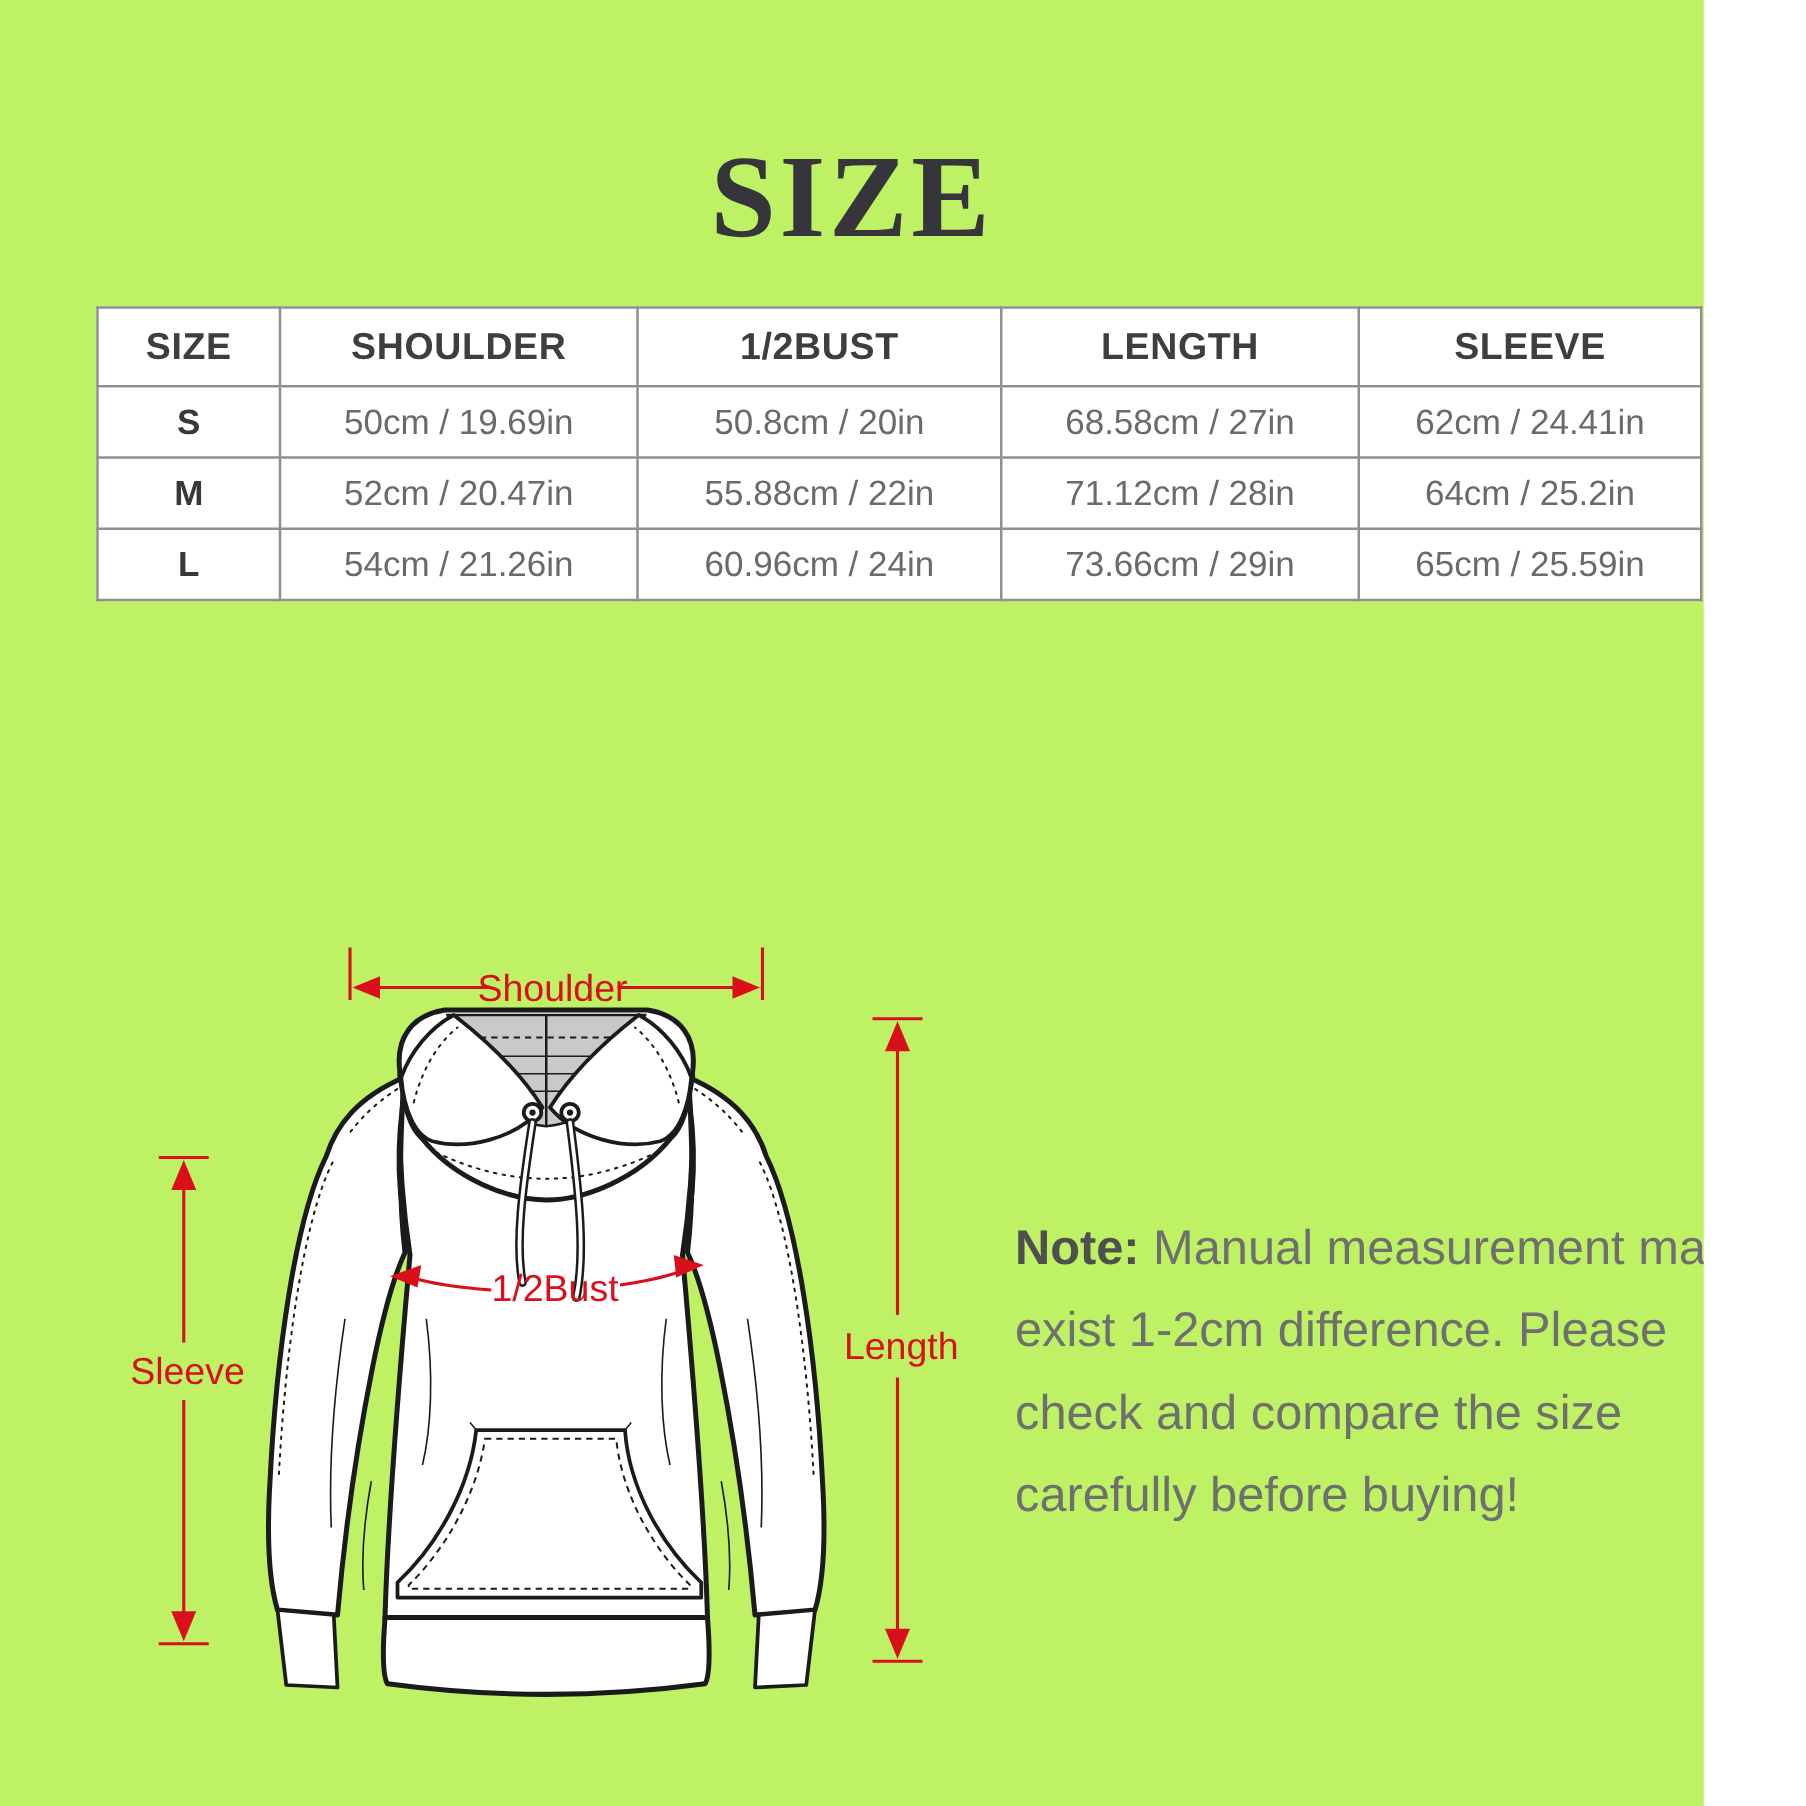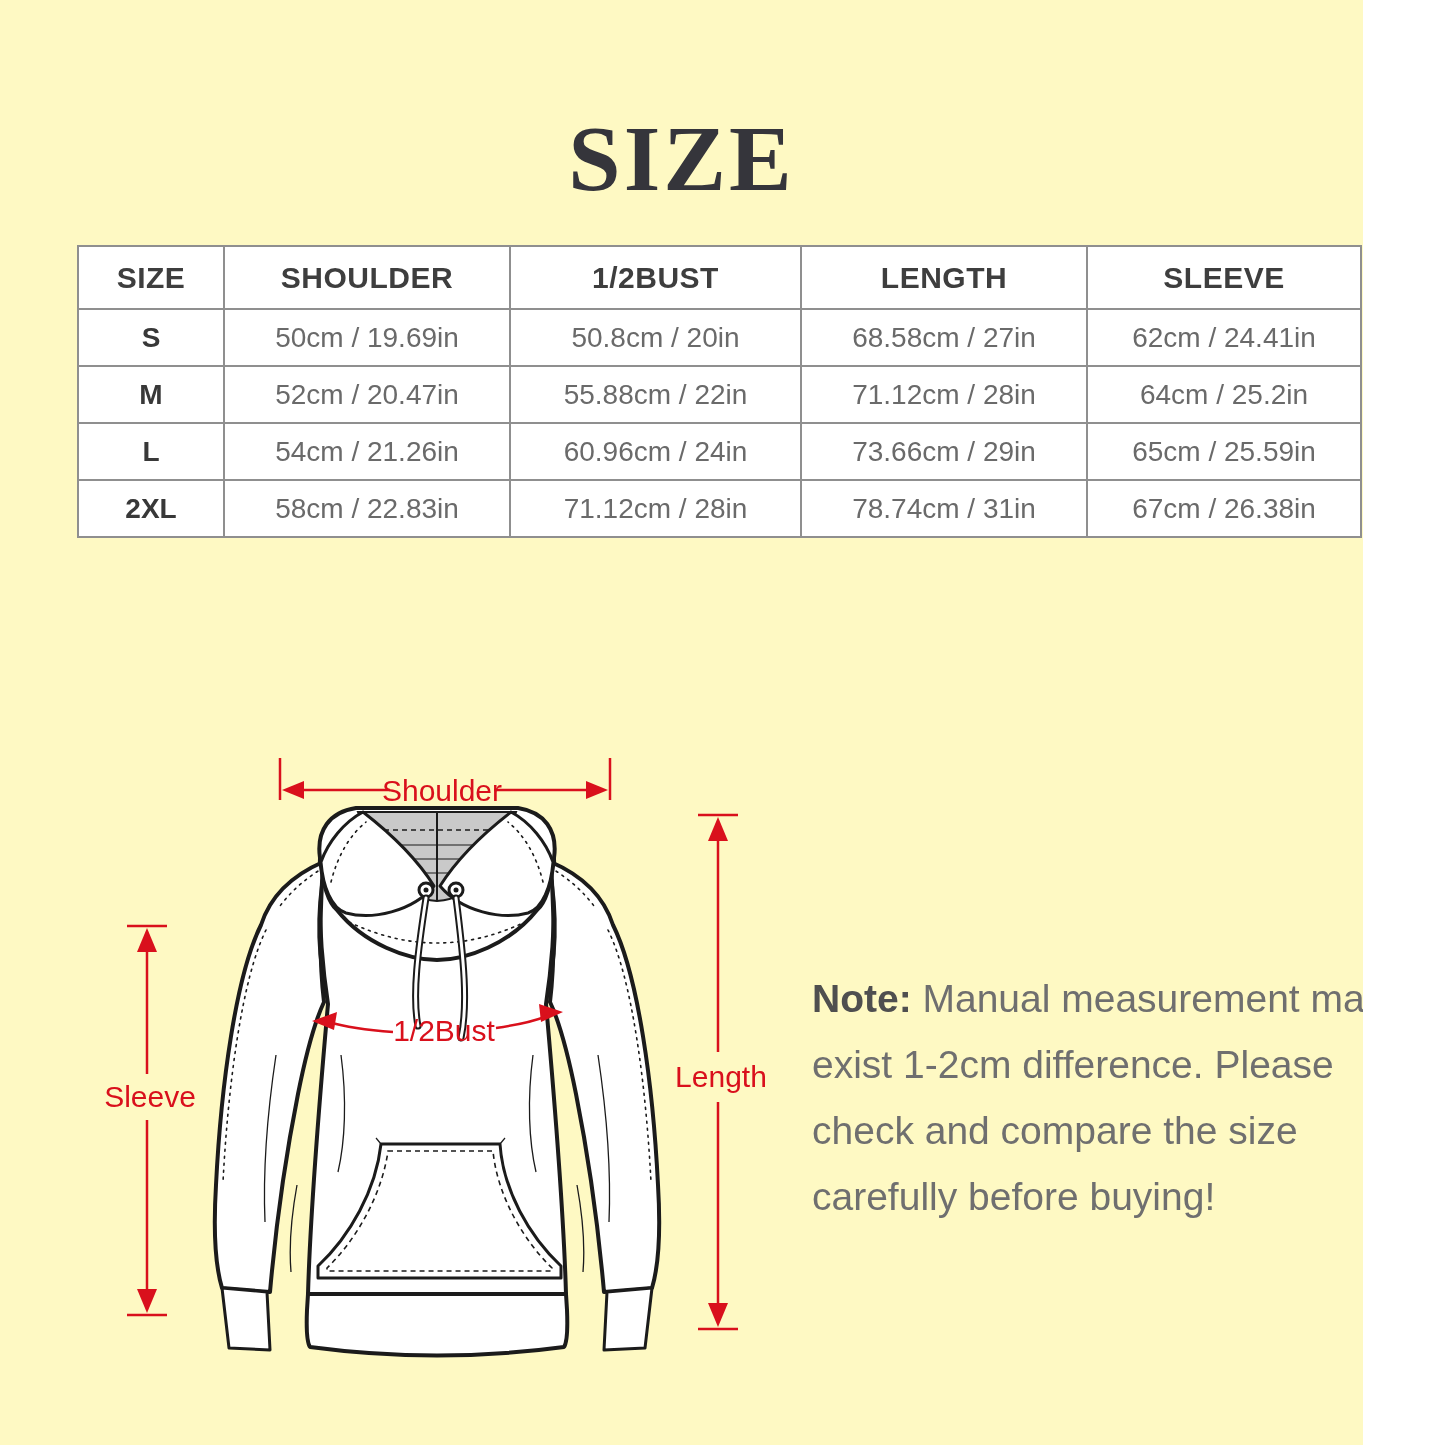--- a/index.html
+++ b/index.html
@@ -2,21 +2,21 @@
 <html style="--accent: #d9101c; --ink: #1b1b1b; --lining: #c9c9c9;"><head>
 <meta charset="utf-8">
 <style>
   :root{
     --accent:#d9101c;
     --ink:#1b1b1b;
     --lining:#c9c9c9;
   }
   html,body{margin:0;padding:0;background:#ffffff;}
   #canvas{
-    position:relative;width:1363px;height:1445px;background:#fef9c3;overflow:hidden;
+    position:relative;width:1363px;height:1445px;background:#bef264;overflow:hidden;
     font-family:"Liberation Sans","DejaVu Sans",sans-serif;
   }
   
   .page-title{
     position:absolute;top:104px;left:0;right:0;text-align:center;
     font-family:"Liberation Serif","DejaVu Serif",serif;
     font-weight:bold;font-size:94px;letter-spacing:3px;color:#35353b;
   }
   
   table.size-table{
@@ -94,27 +94,20 @@
           <td>71.12cm / 28in</td>
           <td>64cm / 25.2in</td>
         </tr>
         <tr>
           <td class="size-col">L</td>
           <td>54cm / 21.26in</td>
           <td>60.96cm / 24in</td>
           <td>73.66cm / 29in</td>
           <td>65cm / 25.59in</td>
         </tr>
-        <tr>
-          <td class="size-col">2XL</td>
-          <td>58cm / 22.83in</td>
-          <td>71.12cm / 28in</td>
-          <td>78.74cm / 31in</td>
-          <td>67cm / 26.38in</td>
-        </tr>
       </tbody>
   </table>
 
   <svg class="diagram" width="700" height="625" viewBox="0 0 700 625">
 
     <g>
 
       <path class="outline" d="M 220,108 C 218,165 222,215 228,254 C 219,355 210,475 208,544 L 466,544 C 464,475 455,355 446,254 C 452,215 456,165 454,108 C 410,134 264,134 220,108 Z"></path>
 
       <path class="outline" d="M 223,112 C 186,128 169,150 161,175 C 136,225 121,335 116,435 C 113,485 116,518 122,538 L 170,542 C 176,474 186,404 198,344 C 208,294 216,269 224,252 C 218,202 221,152 223,112 Z"></path>

